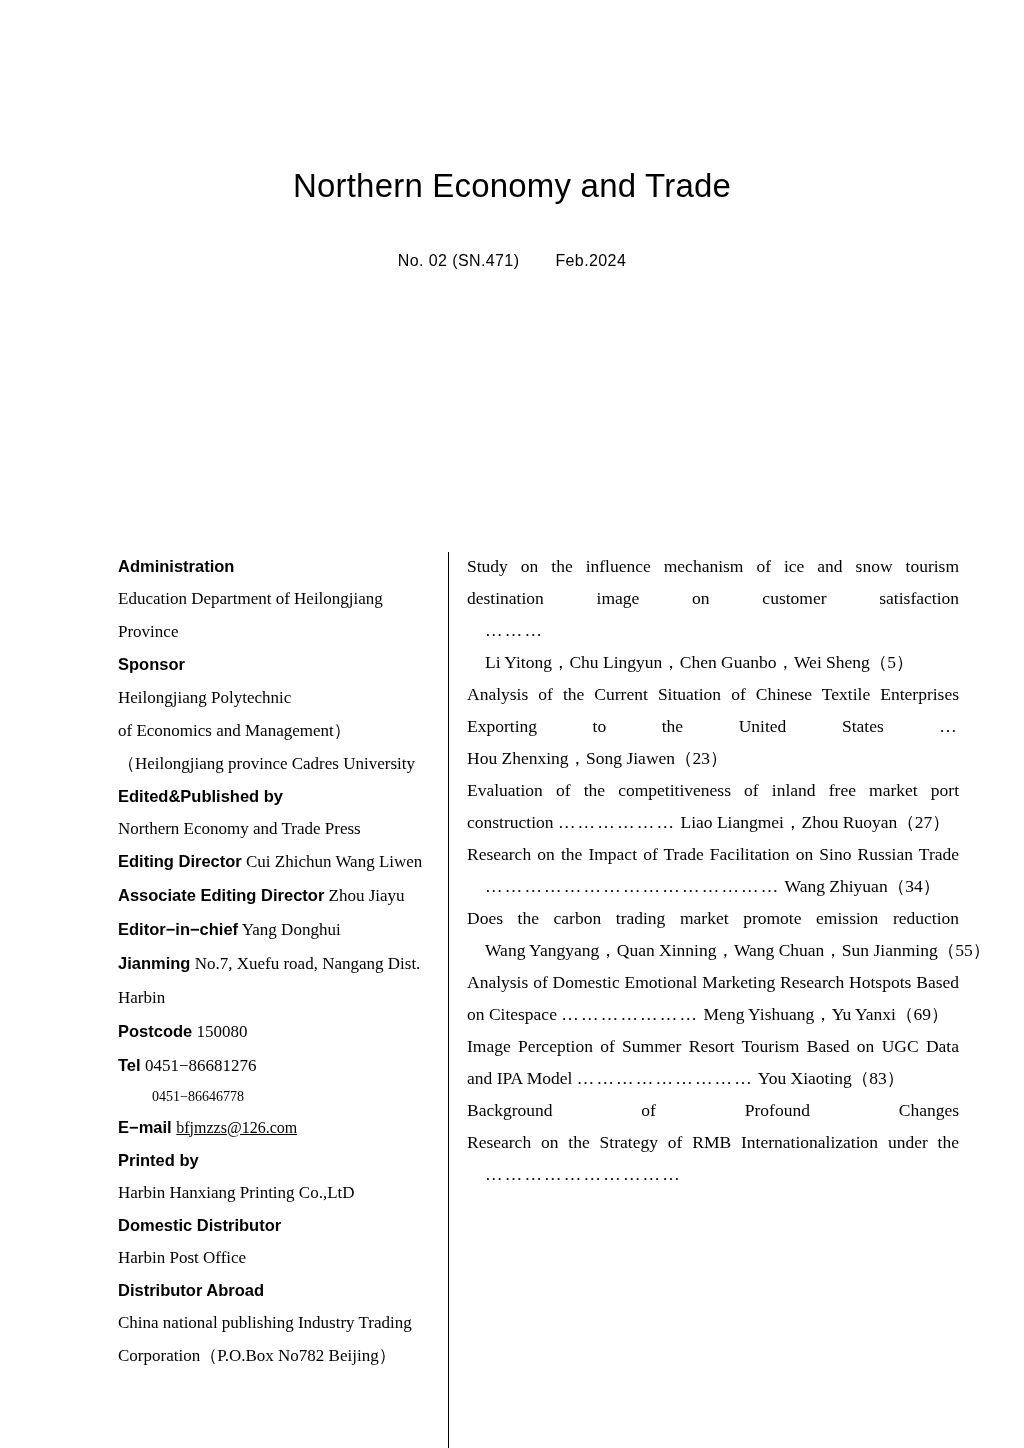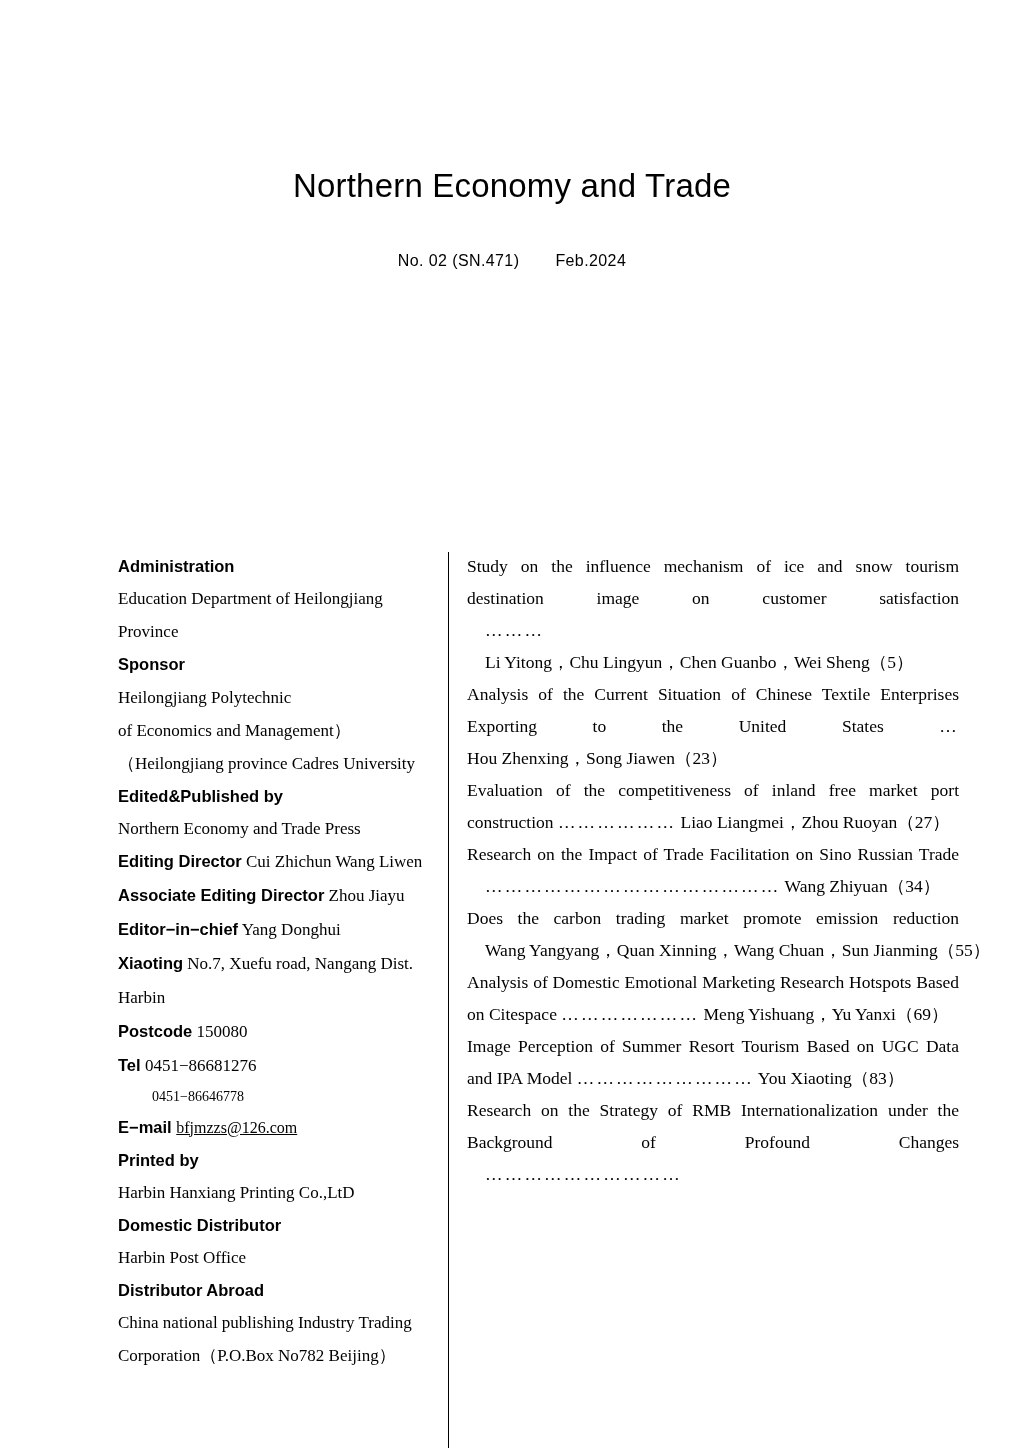--- a/index.html
+++ b/index.html
@@ -145,21 +145,21 @@
         <div class="meta-line">Province</div>
         <div class="meta-head">Sponsor</div>
         <div class="meta-line">Heilongjiang Polytechnic</div>
         <div class="meta-line">of Economics and Management）</div>
         <div class="meta-line">（Heilongjiang province Cadres University</div>
         <div class="meta-head">Edited&amp;Published by</div>
         <div class="meta-line">Northern Economy and Trade Press</div>
         <div class="meta-inline"><span>Editing Director</span><span class="val"> Cui Zhichun Wang Liwen</span></div>
         <div class="meta-inline"><span>Associate Editing Director</span><span class="val"> Zhou Jiayu</span></div>
         <div class="meta-inline"><span>Editor−in−chief</span><span class="val"> Yang Donghui</span></div>
-        <div class="meta-inline"><span>Xiaoting</span><span class="val"> No.7,  Xuefu road, Nangang Dist.</span></div>
+        <div class="meta-inline"><span>Jianming</span><span class="val"> No.7,  Xuefu road, Nangang Dist.</span></div>
         <div class="meta-line">Harbin</div>
         <div class="meta-inline"><span>Postcode</span><span class="val"> 150080</span></div>
         <div class="meta-inline"><span>Tel</span><span class="val"> 0451−86681276</span></div>
         <div class="meta-indent">0451−86646778</div>
         <div class="meta-inline"><span>E−mail</span> <span class="email-val">bfjmzzs@126.com</span></div>
         <div class="meta-head">Printed by</div>
         <div class="meta-line">Harbin Hanxiang Printing Co.,LtD</div>
         <div class="meta-head">Domestic Distributor</div>
         <div class="meta-line">Harbin Post Office</div>
         <div class="meta-head">Distributor Abroad</div>
@@ -193,21 +193,21 @@
         </div>
         <div class="toc-entry">
           <div class="toc-line just">Analysis of Domestic Emotional Marketing Research Hotspots Based</div>
           <div class="toc-line"><span>on Citespace</span>  <span class="dots">…………………</span>  <span class="authors">Meng Yishuang，Yu Yanxi（69）</span></div>
         </div>
         <div class="toc-entry">
           <div class="toc-line just">Image Perception of Summer Resort Tourism Based on UGC Data</div>
           <div class="toc-line"><span>and IPA Model</span>  <span class="dots">………………………</span>  <span class="authors">You Xiaoting（83）</span></div>
         </div>
         <div class="toc-entry">
+          <div class="toc-line just">Background of Profound Changes</div>
           <div class="toc-line just">Research  on  the  Strategy  of  RMB  Internationalization  under  the</div>
-          <div class="toc-line just">Background of Profound Changes</div>
           <div class="toc-line center-ind"><span class="dots">…………………………</span>  </div>
         </div>
       </div>
 
   </div>
 
 </div>
 
 </body></html>

